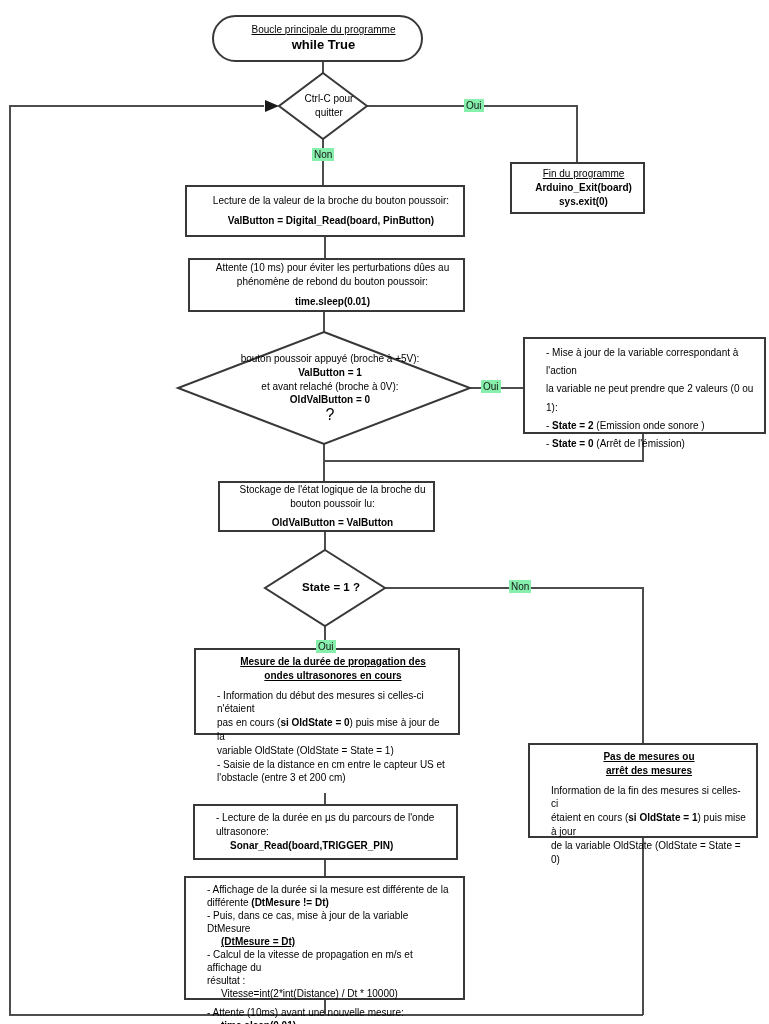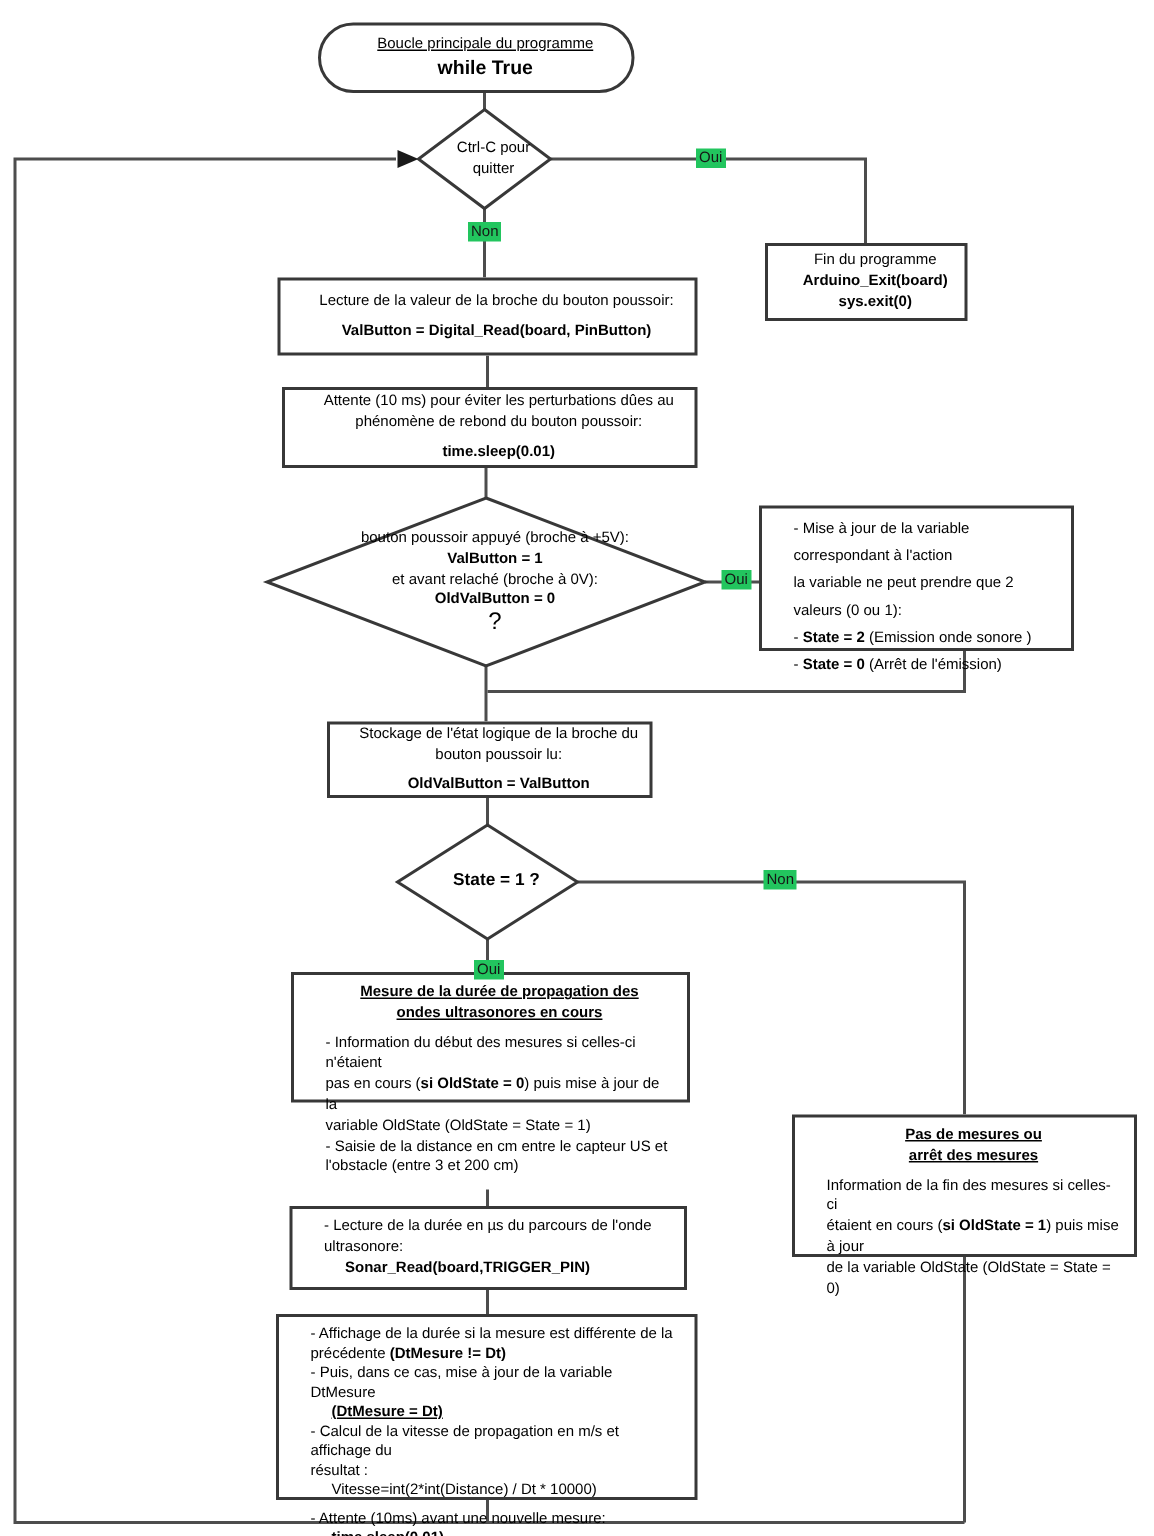--- a/index.html
+++ b/index.html
@@ -16,21 +16,21 @@
          align-items:center;text-align:center;font-size:10px;background:transparent;border:none;}
   .tline{line-height:1.38;padding-left:12px;}
   .loose .tline{line-height:1.82;}
   .tight .tline{line-height:1.3;}
   .tline.gap{margin-top:6px;}
   .tline.indent{padding-left:26px;}
   .tline.center{text-align:center;}
   .tline.lg{font-size:13px;}
   .tline.big{font-size:16px;line-height:1.05;}
   .dtext3{font-size:11.5px;}
-  .edge-label{position:absolute;z-index:3;background:#22c55e;font-size:10px;color:#161616;
+  .edge-label{position:absolute;z-index:3;background:#86efac;font-size:10px;color:#161616;
               padding:0 2px;line-height:13px;}
   svg{display:block;}
 </style>
 </head>
 <body>
 
 <div class="canvas">
 
   <svg class="layer" viewBox="0 0 769 1024">
     <g fill="none" stroke="#4d4d4d" stroke-width="2">
@@ -63,21 +63,21 @@
       <div class="tline"><span style="text-decoration: underline;">Boucle principale du programme</span></div>
       <div class="tline lg"><span style="font-weight: bold;">while True</span></div>
     </div>
 
   <div class="dtext" style="left:281px;top:84px;width:84px;height:44px">
       <div class="tline"><span>Ctrl-C pour</span></div>
       <div class="tline"><span>quitter</span></div>
     </div>
 
   <div class="node center-col" style="left:510px;top:162px;width:135px;height:52px">
-      <div class="tline"><span style="">Fin du programme</span></div>
+      <div class="tline"><span style="text-decoration: underline;">Fin du programme</span></div>
       <div class="tline"><span style="font-weight: bold;">Arduino_Exit(board)</span></div>
       <div class="tline"><span style="font-weight: bold;">sys.exit(0)</span></div>
     </div>
 
   <div class="node center-col" style="left:185px;top:185px;width:280px;height:52px">
       <div class="tline"><span>Lecture de la valeur de la broche du bouton poussoir:</span></div>
       <div class="tline gap"><span style="font-weight: bold;">ValButton = Digital_Read(board, PinButton)</span></div>
     </div>
 
   <div class="node center-col" style="left:188px;top:258px;width:277px;height:54px">
@@ -87,21 +87,21 @@
     </div>
 
   <div class="dtext" style="left:200px;top:348px;width:248px;height:80px">
       <div class="tline"><span>bouton poussoir appuyé (broche à +5V):</span></div>
       <div class="tline"><span style="font-weight: bold;">ValButton = 1</span></div>
       <div class="tline"><span>et avant relaché (broche à 0V):</span></div>
       <div class="tline"><span style="font-weight: bold;">OldValButton = 0</span></div>
       <div class="tline big"><span>?</span></div>
     </div>
 
-  <div class="node left-box loose" style="left:506px;top:337px;width:210px;height:97px">
+  <div class="node left-box loose" style="left:523px;top:337px;width:243px;height:97px">
       <div class="tline"><span>- Mise à jour de la variable correspondant à l'action</span></div>
       <div class="tline"><span>la variable ne peut prendre que 2 valeurs (0 ou 1):</span></div>
       <div class="tline"><span>- </span><span style="font-weight: bold;">State = 2</span><span> (Emission onde sonore )</span></div>
       <div class="tline"><span>- </span><span style="font-weight: bold;">State = 0</span><span> (Arrêt de l'émission)</span></div>
     </div>
 
   <div class="node center-col" style="left:218px;top:481px;width:217px;height:51px">
       <div class="tline"><span>Stockage de l'état logique de la broche du</span></div>
       <div class="tline"><span>bouton poussoir lu:</span></div>
       <div class="tline gap"><span style="font-weight: bold;">OldValButton = ValButton</span></div>
@@ -130,21 +130,21 @@
     </div>
 
   <div class="node left-box" style="left:193px;top:804px;width:265px;height:56px">
       <div class="tline"><span> - Lecture de la durée en µs du parcours de l'onde</span></div>
       <div class="tline"><span>ultrasonore:</span></div>
       <div class="tline indent"><span style="font-weight: bold; margin-top: 48px;">Sonar_Read(board,TRIGGER_PIN)</span></div>
     </div>
 
   <div class="node left-box tight" style="left:184px;top:876px;width:281px;height:124px">
       <div class="tline"><span>- Affichage de la durée si la mesure est différente de la</span></div>
-      <div class="tline"><span>précédente  </span><span style="font-weight: bold;">(DtMesure != Dt)</span></div>
+      <div class="tline"><span>différente  </span><span style="font-weight: bold;">(DtMesure != Dt)</span></div>
       <div class="tline"><span>- Puis, dans ce cas, mise à jour de la variable DtMesure</span></div>
       <div class="tline indent"><span style="font-weight: bold; text-decoration: underline;">(DtMesure = Dt)</span></div>
       <div class="tline"><span>- Calcul de la vitesse de propagation en m/s et affichage du</span></div>
       <div class="tline"><span>résultat :</span></div>
       <div class="tline indent"><span style="font-weight: normal;">Vitesse=int(2*int(Distance) / Dt * 10000)</span></div>
       <div class="tline gap"><span>- Attente (10ms) avant une nouvelle mesure:</span></div>
       <div class="tline indent"><span style="font-weight: bold;">time.sleep(0.01)</span></div>
     </div>
 
   <div class="edge-label" style="left:464px;top:99px">Oui</div>

